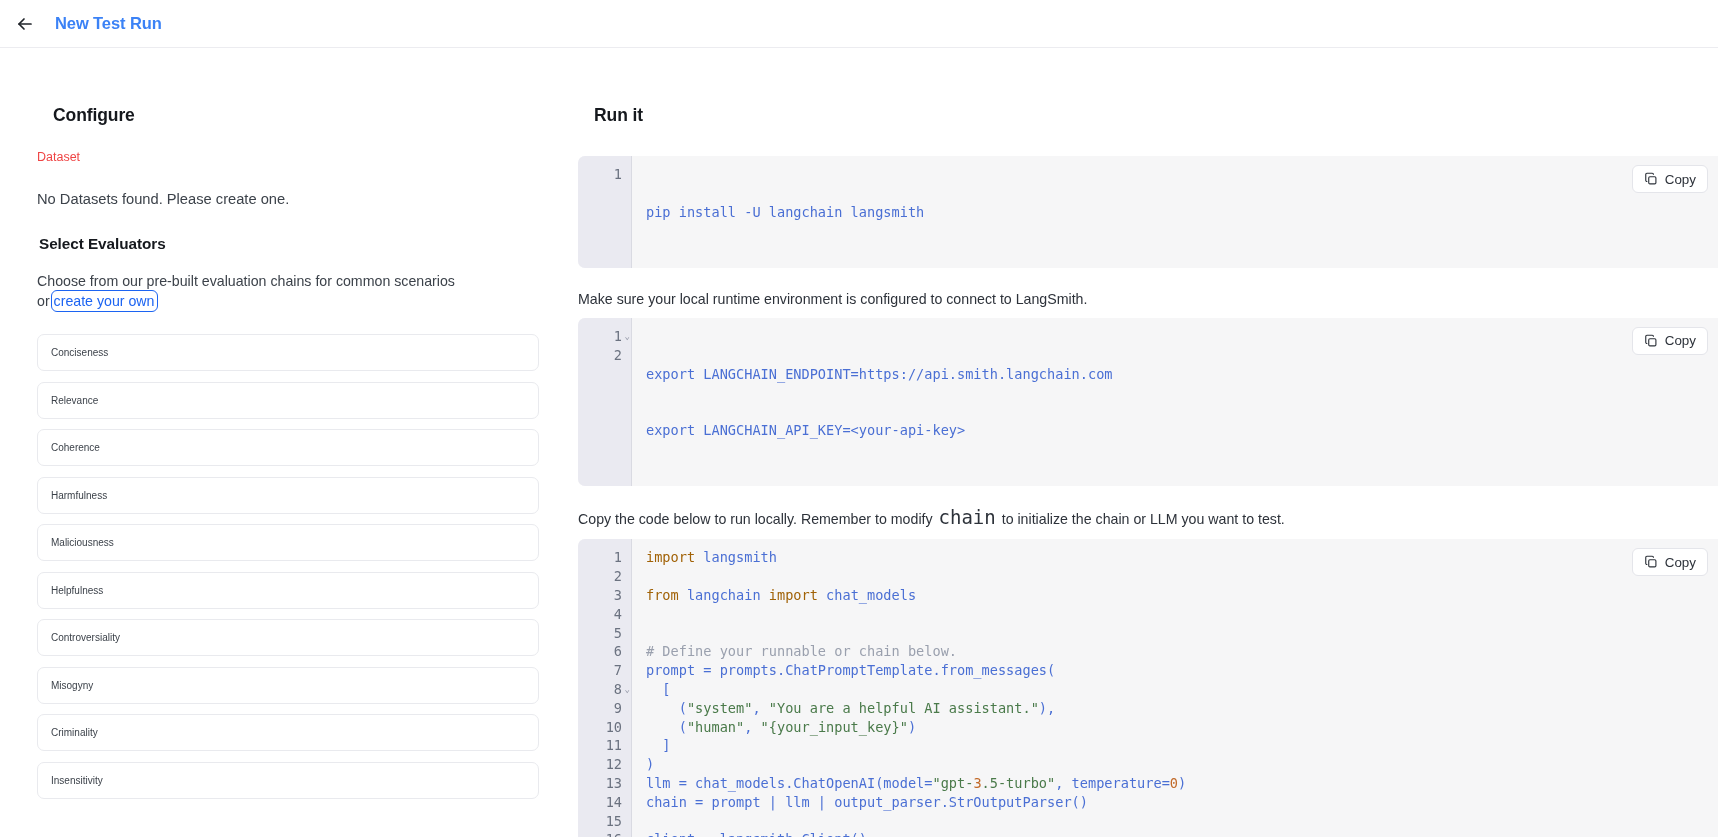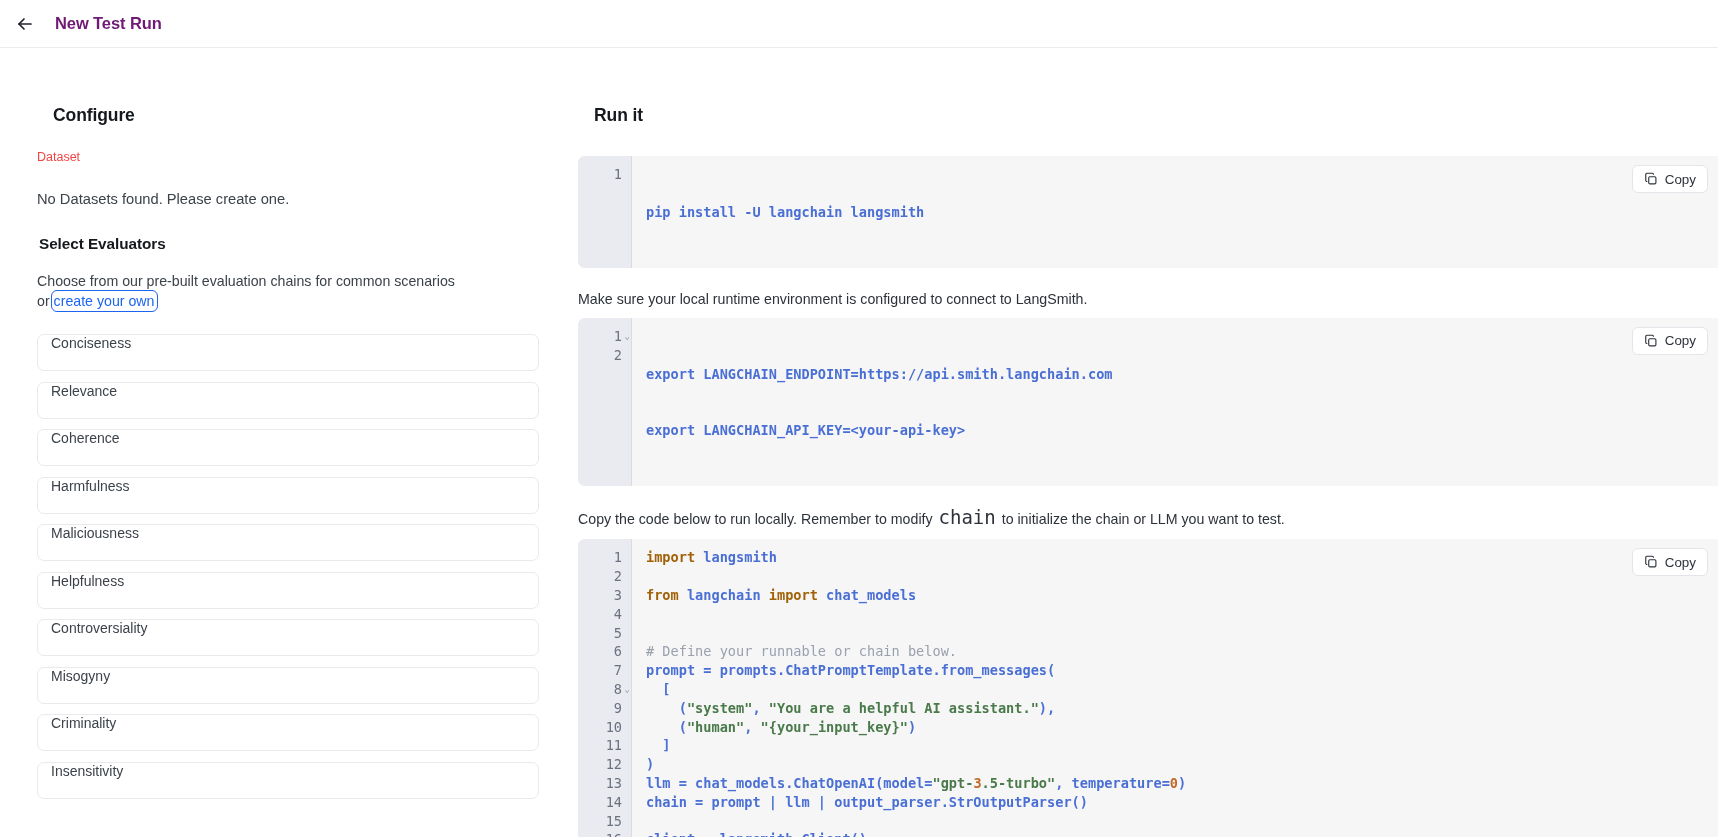--- a/index.html
+++ b/index.html
@@ -27,21 +27,21 @@
     display: flex; align-items: center; justify-content: center;
     cursor: pointer;
     background: none; border: none; padding: 0;
     color: #1f2329;
   }
   .back-btn svg { display: block; }
   .topbar-title {
     font-size: 16.5px;
     font-weight: 700;
     letter-spacing: -0.1px;
-    color: #701a75;
+    color: #3b82f6;
   }
 
   
   .page {
     display: flex;
     align-items: flex-start;
     padding-top: 41px;
     height: calc(837px - 48px);
   }
   .col-left {
@@ -107,22 +107,23 @@
     flex-direction: column;
     gap: 10.5px;
     width: 502px;
   }
   .eval-item {
     height: 37px;
     border: 1px solid #e9eaee;
     border-radius: 7px;
     background: #fff;
     display: flex;
+    align-items: center;
     padding: 0 13px;
-    font-size: 14px;
+    font-size: 10px;
     color: #3c424a;
     cursor: pointer;
   }
 
   
   .para {
     font-size: 14.2px;
     line-height: 20px;
     color: #2d323a;
     margin: 21px 0 0 0;
@@ -174,21 +175,21 @@
     white-space: pre;
     overflow: hidden;
   }
   .code-area .line { height: 18.8px; }
 
   
   .t-kw   { color: #a16207; }
   .t-str  { color: #4a7a4a; }
   .t-com  { color: #9aa0ae; }
   .t-num  { color: #c26a29; }
-  .t-plain{ color: #4a6fd4; font-weight: bold; }
+  .t-plain{ color: #4a6fd4; }
 
   .copy-btn {
     position: absolute;
     top: 9px;
     right: 10px;
     height: 28px;
     display: flex;
     align-items: center;
     gap: 7px;
     padding: 0 11px;

